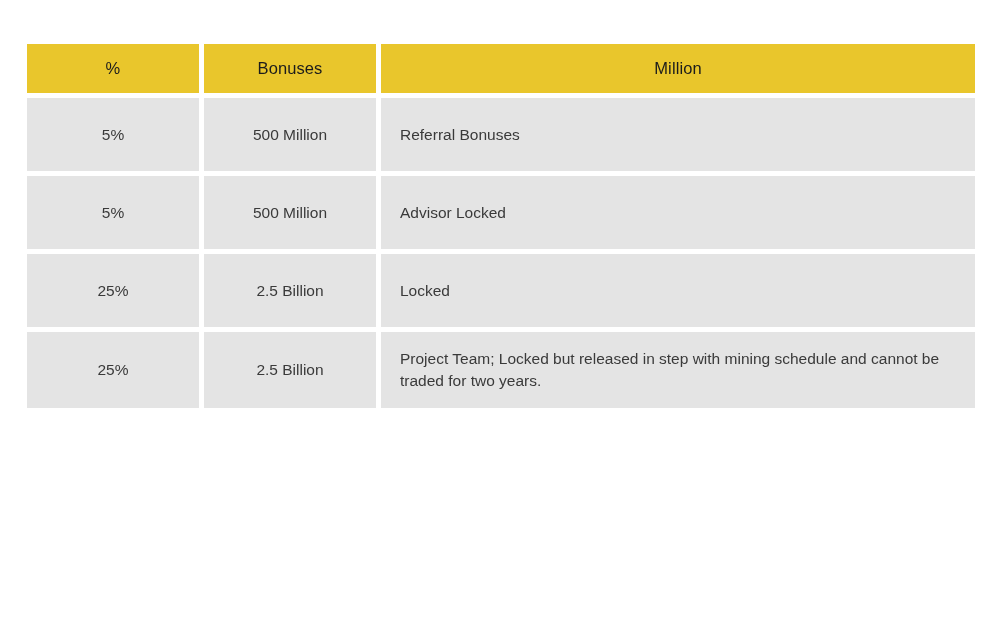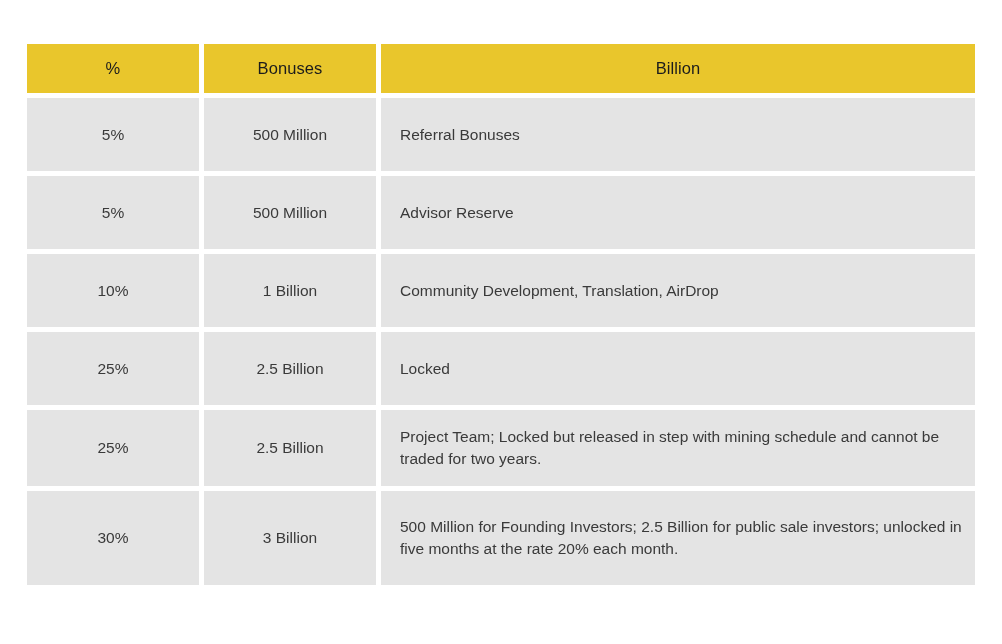--- a/index.html
+++ b/index.html
@@ -76,48 +76,38 @@
 <table class="token-table">
   <colgroup>
     <col class="col-pct">
     <col class="col-amt">
     <col class="col-target">
   </colgroup>
   <thead>
     <tr>
       <th>%</th>
       <th>Bonuses</th>
-      <th>Billion</th>
+      <th>Million</th>
     </tr>
   </thead>
   <tbody>
     <tr class="r-short">
       <td class="cell-pct">5%</td>
       <td class="cell-amt">500 Million</td>
       <td class="cell-target">Referral Bonuses</td>
     </tr>
     <tr class="r-short">
       <td class="cell-pct">5%</td>
       <td class="cell-amt">500 Million</td>
-      <td class="cell-target">Advisor Reserve</td>
-    </tr>
-    <tr class="r-short">
-      <td class="cell-pct">10%</td>
-      <td class="cell-amt">1 Billion</td>
-      <td class="cell-target">Community Development, Translation, AirDrop</td>
+      <td class="cell-target">Advisor Locked</td>
     </tr>
     <tr class="r-short">
       <td class="cell-pct">25%</td>
       <td class="cell-amt">2.5 Billion</td>
       <td class="cell-target">Locked</td>
     </tr>
     <tr class="r-two">
       <td class="cell-pct">25%</td>
       <td class="cell-amt">2.5 Billion</td>
       <td class="cell-target">Project Team; Locked but released in step with mining schedule and cannot be traded for two years.</td>
     </tr>
-    <tr class="r-three">
-      <td class="cell-pct">30%</td>
-      <td class="cell-amt">3 Billion</td>
-      <td class="cell-target">500 Million for Founding Investors; 2.5 Billion for public sale investors; unlocked in five months at the rate 20% each month.</td>
-    </tr>
   </tbody>
 </table>
 
 </body></html>

